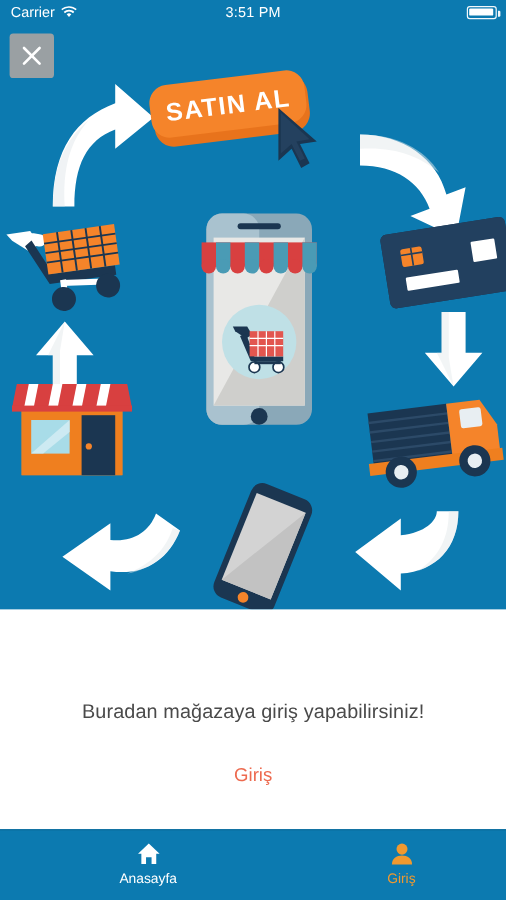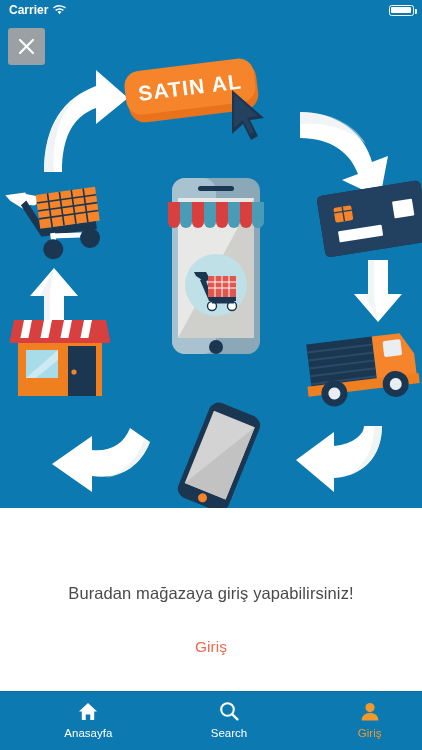--- a/index.html
+++ b/index.html
@@ -7,21 +7,21 @@
   body {
     font-family:"Liberation Sans", sans-serif;
     background:#ffffff;
     -webkit-font-smoothing:antialiased;
   }
   .screen { position:relative; width:422px; height:750px; background:#fff; }
 
   
   .statusbar{
     position:absolute; top:0; left:0; width:422px; height:20px;
-    background:#0c7ab0; color:#fff; font-size:12px; font-weight:700;
+    background:#0c7ab0; color:#fff; font-size:12px; font-weight:400;
     display:flex; align-items:center;
   }
   .sb-left{ position:absolute; left:9px; display:flex; align-items:center; gap:5px; }
   .sb-center{ position:absolute; left:0; width:100%; text-align:center; letter-spacing:.2px;}
   .sb-right{ position:absolute; right:8px; display:flex; align-items:center; }
   .wifi{ width:13px; height:10px; display:block; }
   .batt{ width:25px; height:11px; border:1.3px solid rgba(255,255,255,.95); border-radius:2.5px; position:relative; }
   .batt::after{ content:""; position:absolute; right:-3.5px; top:3px; width:2px; height:5px; background:rgba(255,255,255,.95); border-radius:0 1px 1px 0;}
   .batt i{ position:absolute; left:1.3px; top:1.3px; bottom:1.3px; width:20px; background:#fff; border-radius:1px; display:block;}
 
@@ -79,20 +79,21 @@
 
   <div class="statusbar">
     <div class="sb-left">
       <span>Carrier</span>
       <svg class="wifi" viewBox="0 0 16 12">
         <path d="M8 11.2 5.6 8.3a3.9 3.9 0 0 1 4.8 0z" fill="#fff"></path>
         <path d="M8 5.6a6.4 6.4 0 0 0-4.2 1.6L2.6 5.8A8.3 8.3 0 0 1 8 3.8c2 0 3.9.7 5.4 2l-1.2 1.4A6.4 6.4 0 0 0 8 5.6z" fill="#fff"></path>
         <path d="M8 1.6c-2.7 0-5.1 1-7 2.6L0 2.9A12.2 12.2 0 0 1 8 0c3 0 5.8 1.1 8 2.9L14.9 4.2A10.4 10.4 0 0 0 8 1.6z" fill="#fff"></path>
       </svg>
     </div>
+    <div class="sb-center">3:51 PM</div>
     <div class="sb-right">
       <span class="batt">
           <i></i>
         </span>
     </div>
   </div>
 
   <div class="hero">
 
     <svg class="hero-art" viewBox="0 0 422 488" preserveAspectRatio="none">
@@ -279,29 +280,20 @@
     <div class="tab">
       <span class="tab-ico">
         <svg width="20" height="19" viewBox="0 0 20 19">
           <path d="M10 1 L19 9.5 H16.2 V18 H12.3 V12.4 H7.7 V18 H3.8 V9.5 H1 Z" fill="#fff"></path>
         </svg>
       </span>
       <span class="tab-lbl">Anasayfa</span>
     </div>
 
 
-    <div class="tab">
-      <span class="tab-ico">
-        <svg width="20" height="20" viewBox="0 0 20 20">
-          <circle cx="8.5" cy="8.5" r="6.3" fill="none" stroke="#fff" stroke-width="2.1"></circle>
-          <line x1="13.2" y1="13.2" x2="18.4" y2="18.4" stroke="#fff" stroke-width="2.3" stroke-linecap="round"></line>
-        </svg>
-      </span>
-      <span class="tab-lbl">Search</span>
-    </div>
 
 
     <div class="tab active">
       <span class="tab-ico">
         <svg width="20" height="19" viewBox="0 0 20 19">
           <circle cx="10" cy="5.6" r="4.6" fill="#f0992f"></circle>
           <path d="M1.6 18.5 C1.6 13.4 5.4 11 10 11 C14.6 11 18.4 13.4 18.4 18.5 Z" fill="#f0992f"></path>
         </svg>
       </span>
       <span class="tab-lbl">Giriş</span>

